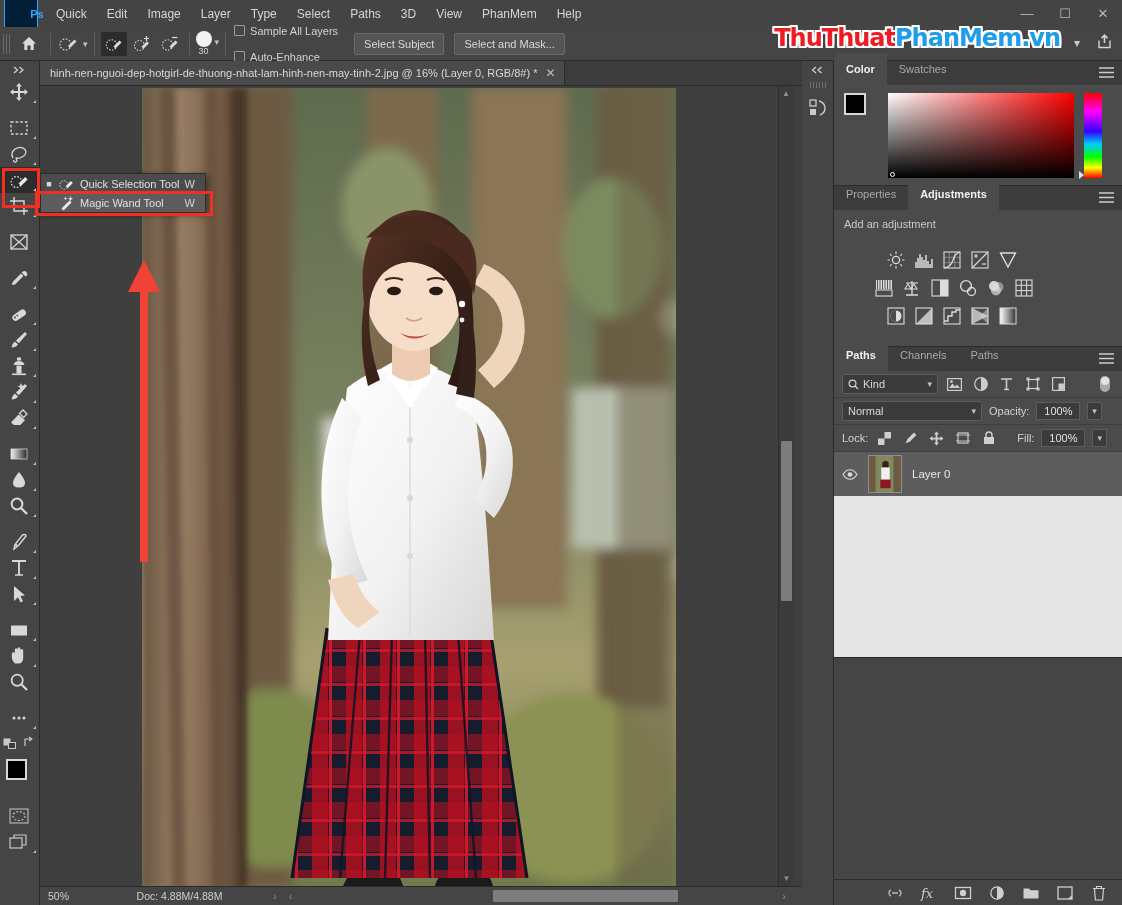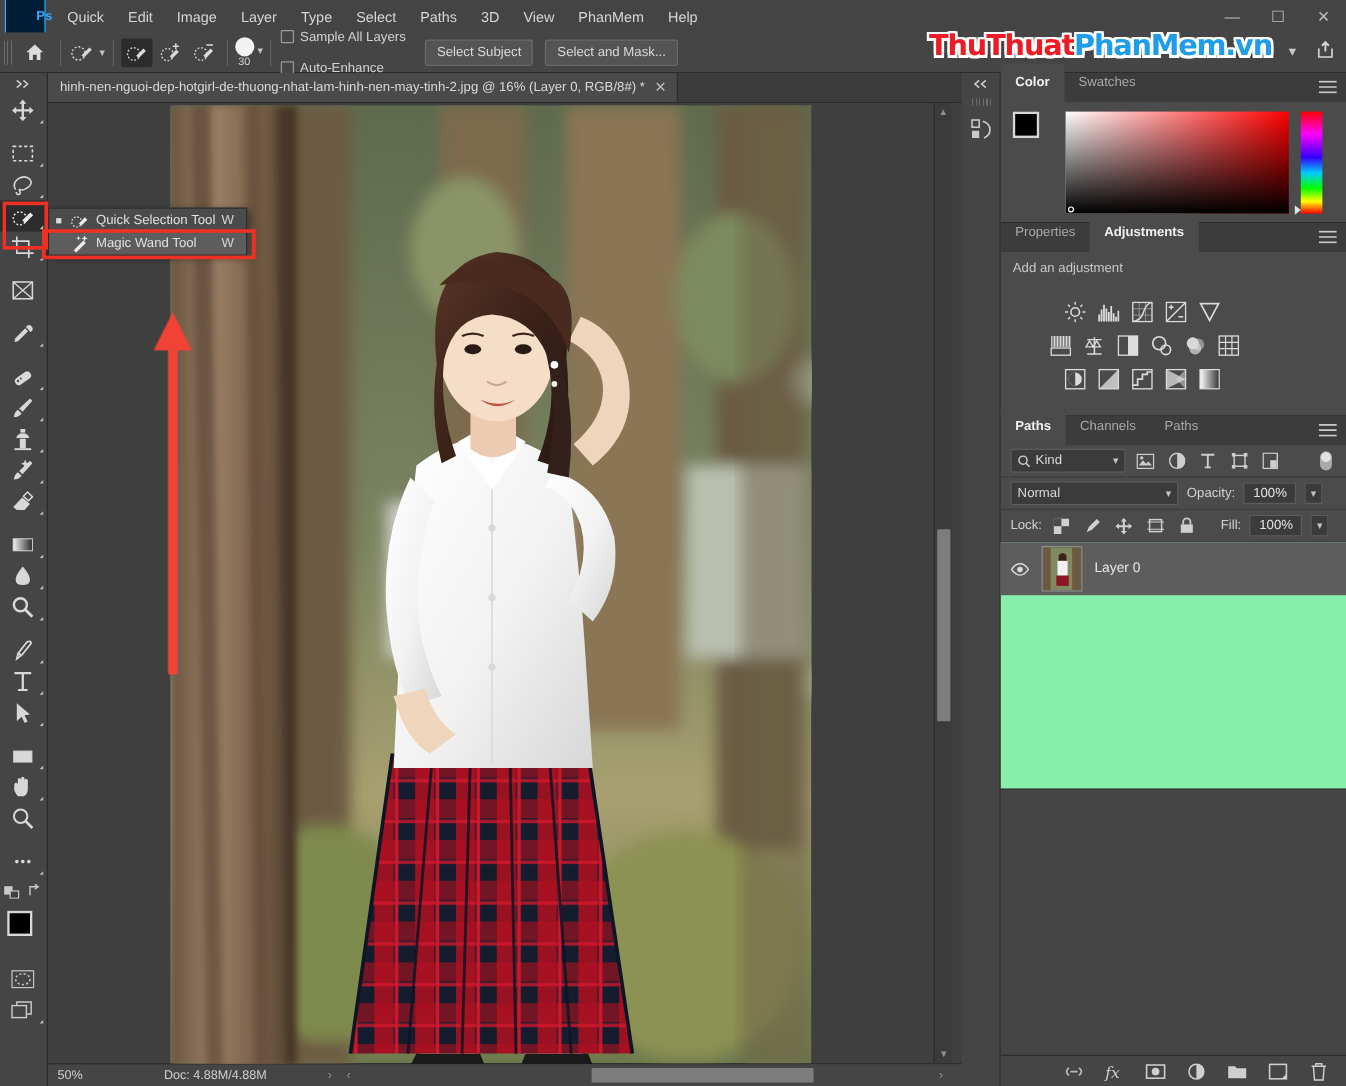--- a/index.html
+++ b/index.html
@@ -204,21 +204,21 @@
   .licon{ width:19px; height:19px; display:flex; align-items:center; justify-content:center;}
   .numbox{ background:#3b3b3b; border:1px solid #5c5c5c; height:18px; width:44px;
     display:flex; align-items:center; justify-content:center; font-size:11px; color:#e2e2e2;}
   .lbl{ font-size:11px; color:#d2d2d2; }
 
   #layer-item{
     height:44px; display:flex; align-items:center; gap:10px; padding:0 8px;
     background:#5d5d5d;
   }
   #layer-thumb{ width:34px; height:38px; border:1px solid #8d8d8d; overflow:hidden; position:relative;}
-  #layerlist{ background:#86efac; height:205px; }
+  #layerlist{ background:#e5e5e5; height:205px; }
 
   #layersfoot{
     position:absolute; left:0; bottom:0; width:288px; height:26px;
     background:#454545; border-top:1px solid #2b2b2b;
     display:flex; align-items:center; justify-content:flex-end; gap:16px; padding-right:14px;
   }
   .foot-ic{ width:18px; height:18px; display:flex; align-items:flex-end; justify-content:center; color:#cfcfcf;}
 
   
   #red-arrow{ position:absolute; left:118px; top:222px; z-index:55; }

